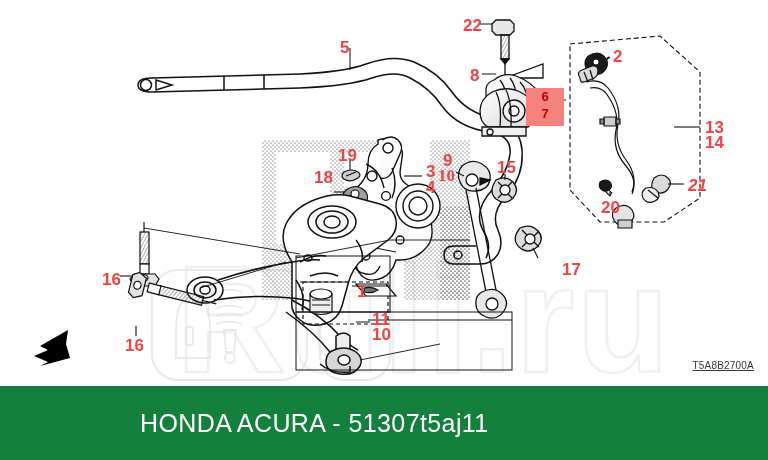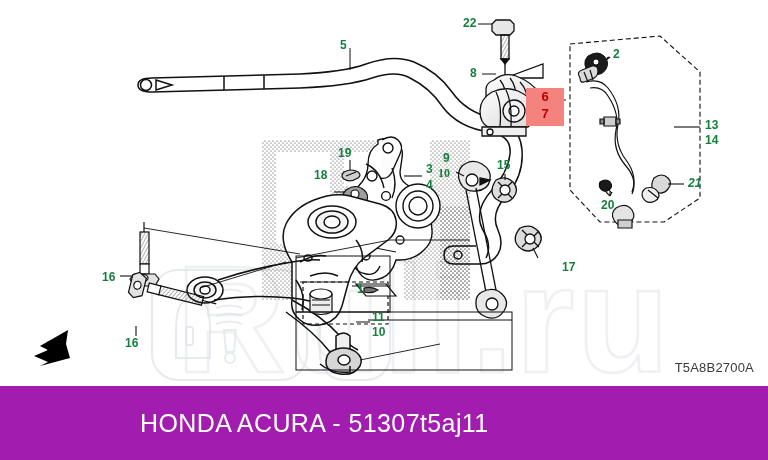--- a/index.html
+++ b/index.html
@@ -12,58 +12,59 @@
   #page { position: relative; width: 768px; height: 460px; background: #fff; }
 
   
   #diagram { position: absolute; left: 0; top: 0; width: 768px; height: 386px; }
   #diagram svg { display: block; }
 
   
   #footer {
     position: absolute; left: 0; top: 386px;
     width: 768px; height: 74px;
-    background: #a21caf;
+    background: #15803d;
     display: flex; align-items: center;
   }
   #footer .ftxt {
     color: #ffffff;
     font-size: 25px;
     letter-spacing: 0.4px;
     white-space: pre;
   }
   #footer .f-brand { margin-left: 140px; }
   #footer .f-section { margin-left: 42px; }
 
   
   #diagcode {
     position: absolute; right: 14px; top: 360px;
-    font-size: 13px; color: #3a3a3a;
+    font-size: 10px; color: #3a3a3a;
     letter-spacing: 0.2px;
+    text-decoration: underline;
   }
 
   
   #hl {
     position: absolute; left: 526px; top: 88px;
     width: 38px; height: 38px;
     background: #f4827d;
   }
   #hl .n {
     position: absolute; left: 0; width: 38px;
     text-align: center;
     font-size: 13px; color: #c00000; font-weight: 700;
   }
   #hl .n1 { top: 1px; }
   #hl .n2 { top: 18px; }
 
   
   .cal {
     position: absolute;
-    font-size: 12px;
-    color: #15803d;
+    font-size: 17px;
+    color: #ef4444;
     font-weight: 600;
     white-space: pre;
   }
 
   
   #frlabel {
     position: absolute; left: 46px; top: 337px;
     font-size: 13px; font-weight: 700; font-style: italic;
     color: #000;
     transform: rotate(-12deg);

